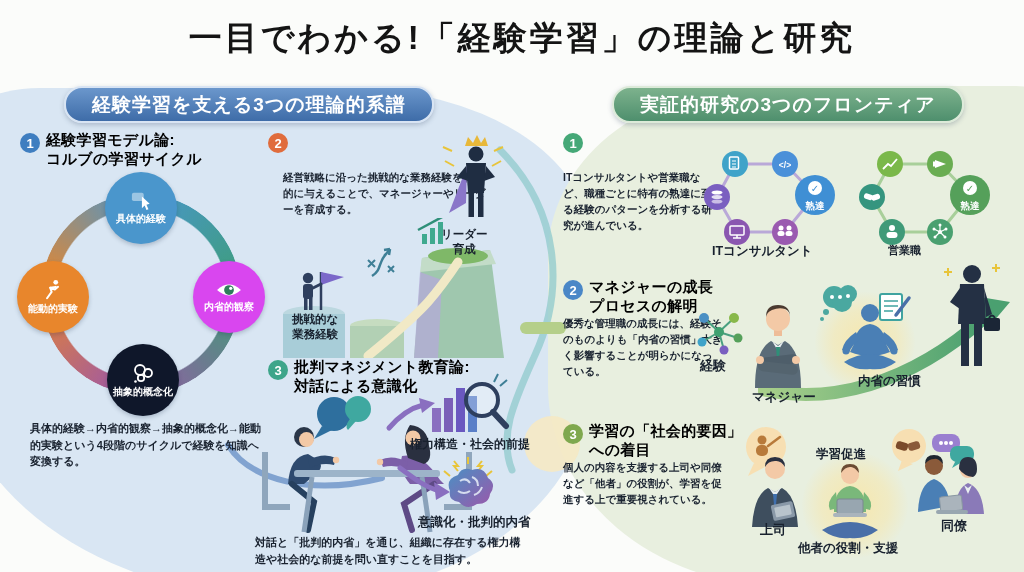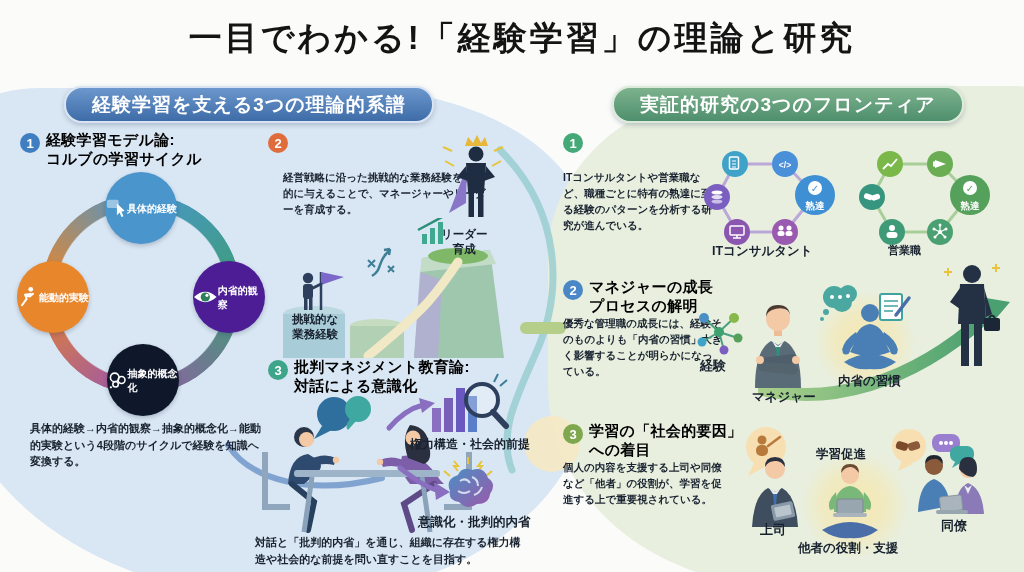--- a/index.html
+++ b/index.html
@@ -25,21 +25,21 @@
   .item-head h2{margin:0;font-size:15px;line-height:1.25;font-weight:800;color:#000000;white-space:pre-line;letter-spacing:.3px;}
   .body-text{font-size:10.5px;font-weight:700;line-height:1.52;color:#1a2330;}
   .mini-label{font-size:11.5px;font-weight:800;color:#18212e;white-space:pre-line;text-align:center;line-height:1.3;}
   .big-label{font-size:13px;font-weight:800;color:#18212e;}
   
   .kolb{left:33px;top:186px;width:216px;height:216px;}
   .ring{position:absolute;inset:8px;border-radius:50%;
     background:conic-gradient(from 0deg,#4a96cc,#3d9e76 25%,#9c57aa 52%,#e8862c 76%,#4a96cc);
     -webkit-mask:radial-gradient(circle,transparent 60%,#000 61%);
     mask:radial-gradient(circle,transparent 60%,#000 61%);}
-  .cnode{position:absolute;width:72px;height:72px;border-radius:50%;display:flex;flex-direction:row;
+  .cnode{position:absolute;width:72px;height:72px;border-radius:50%;display:flex;flex-direction:column;
     align-items:center;justify-content:center;color:#fff;box-shadow:0 2px 4px rgba(30,50,80,.25);}
   .cnode span{font-size:10px;font-weight:800;margin-top:1px;}
   .glow{border-radius:50%;background:radial-gradient(circle,#f6e7ae 0%,rgba(246,231,174,.55) 45%,rgba(246,231,174,0) 72%);}
   svg{display:block;}
   .svgabs{position:absolute;}
 </style>
 </head>
 <body>
 
 <div id="canvas">
@@ -69,21 +69,21 @@
     <div class="ring"></div>
 
     <div class="cnode" style="left:72px;top:-14px;background:#4a96cc;">
       <svg width="22" height="20" viewBox="0 0 24 22">
         <rect x="2" y="2" width="13" height="9" rx="2" fill="rgba(255,255,255,.45)"></rect>
         <path d="M13 6 L13 19 L16 16 L18 21 L20.2 20 L18 15 L21.5 14 Z" fill="#fff"></path>
       </svg>
       <span>具体的経験</span>
     </div>
 
-    <div class="cnode" style="left:160px;top:75px;background:#4c1d95;">
+    <div class="cnode" style="left:160px;top:75px;background:#d946ef;">
       <svg width="26" height="18" viewBox="0 0 24 16">
         <path d="M1 8 Q12 -2 23 8 Q12 18 1 8 Z" fill="#fff"></path>
         <circle cx="12" cy="8" r="4.5" fill="#2e7d5b"></circle>
         <circle cx="13.6" cy="6.4" r="1.5" fill="#fff"></circle>
       </svg>
       <span>内省的観察</span>
     </div>
 
     <div class="cnode" style="left:74px;top:158px;background:#0f172a;">
       <svg width="24" height="22" viewBox="0 0 24 22">
@@ -411,21 +411,21 @@
     <g fill="#4a7fb5">
       <circle cx="38" cy="13" r="9"></circle>
       <path d="M38,24 Q52,26 54,44 L58,52 Q48,56 38,56 Q28,56 18,52 L22,44 Q24,26 38,24 Z"></path>
       <path d="M24,32 Q12,40 10,50 L17,53 Q20,44 28,40 Z"></path>
       <path d="M52,32 Q64,40 66,50 L59,53 Q56,44 48,40 Z"></path>
       <path d="M12,62 Q38,46 64,62 Q52,71 38,69 Q24,71 12,62 Z"></path>
       <circle cx="14" cy="51" r="3.5"></circle>
         <circle cx="62" cy="51" r="3.5"></circle>
     </g>
   </svg>
-  <div class="abs big-label" style="left:838px;top:373px;font-size:12.5px;text-align:right;">内省の習慣</div>
+  <div class="abs big-label" style="left:858px;top:373px;font-size:12.5px;text-align:right;">内省の習慣</div>
 
   <svg class="svgabs" style="left:942px;top:262px;" width="60" height="112" viewBox="0 0 60 112">
     <g stroke="#e8c43a" stroke-width="2">
       <path d="M6,6 L6,14 M2,10 L10,10"></path>
         <path d="M54,2 L54,10 M50,6 L58,6"></path>
     </g>
     <g fill="#243044">
       <circle cx="30" cy="12" r="9"></circle>
       <path d="M18,22 L42,22 L44,62 L16,62 Z"></path>
       <path d="M18,26 L8,40 L18,47 Z"></path>

